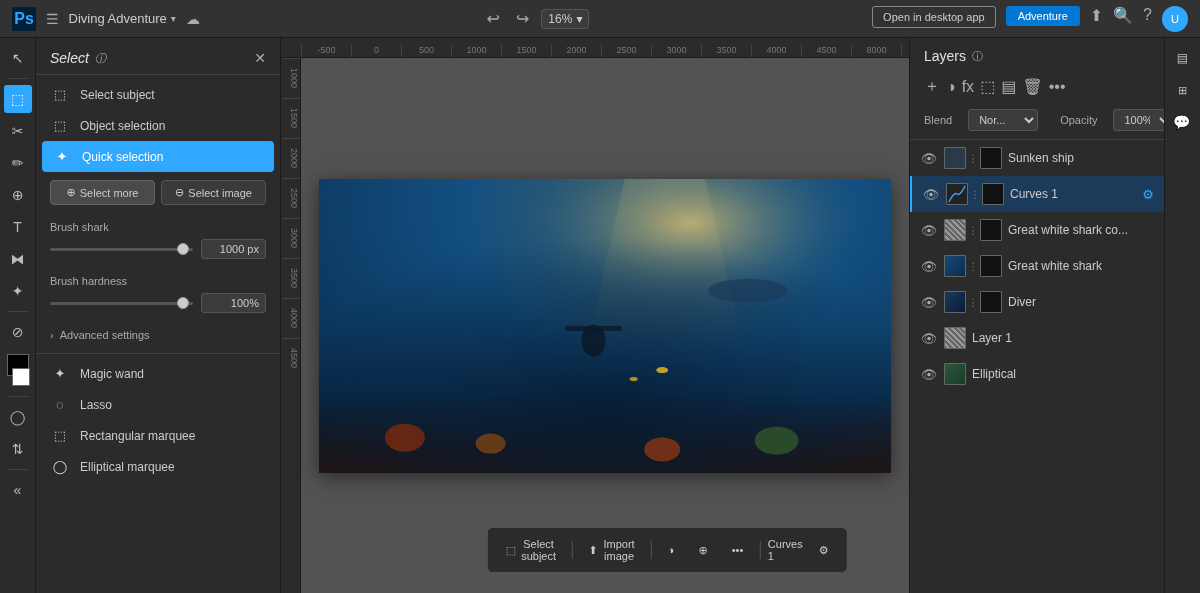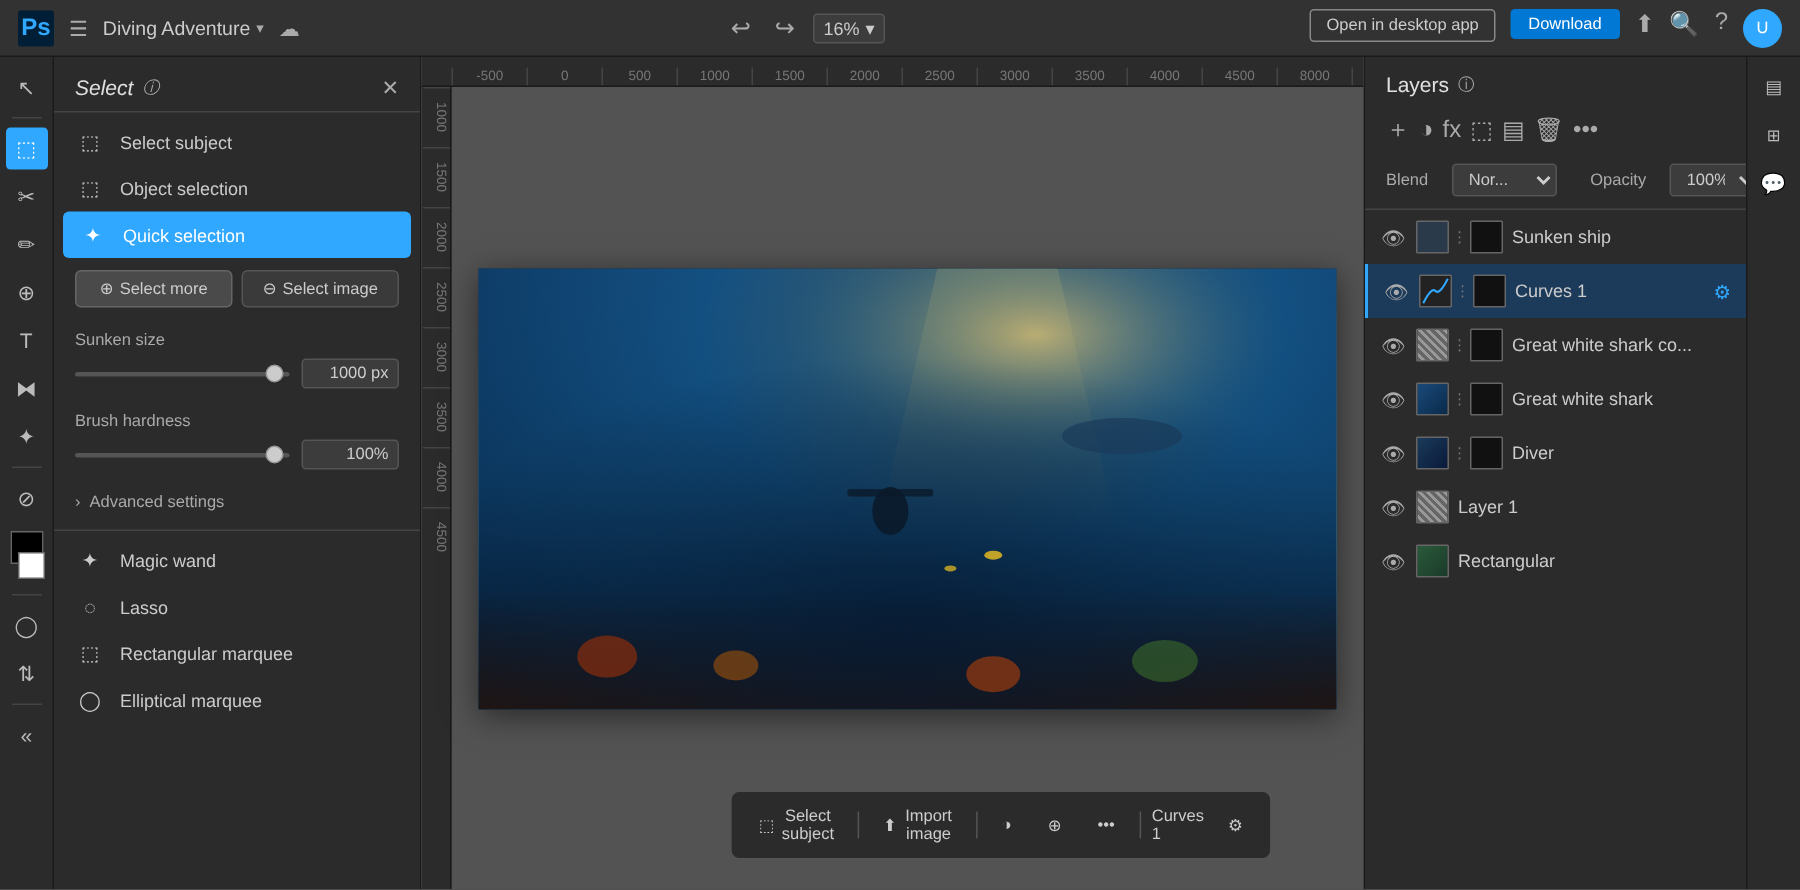--- a/index.html
+++ b/index.html
@@ -332,21 +332,21 @@
     <button class="undo-btn">↩</button>
     <button class="redo-btn">↪</button>
     <div class="zoom-selector">
       <span>16%</span>
       <span>▾</span>
     </div>
   </div>
   <div class="topbar-spacer"></div>
   <div class="topbar-right">
     <button class="open-desktop-btn">Open in desktop app</button>
-    <button class="download-btn">Download</button>
+    <button class="download-btn">Adventure</button>
     <button class="icon-btn">⬆</button>
     <button class="icon-btn">🔍</button>
     <button class="icon-btn">?</button>
     <div class="avatar">U</div>
   </div>
 </div>
 
 <div id="main">
 
   <div id="lefttoolbar">
@@ -400,21 +400,21 @@
         <span>⊕</span>
         <span>Select more</span>
       </button>
       <button class="sel-btn sel-btn-less">
         <span>⊖</span>
         <span>Select image</span>
       </button>
     </div>
 
     <div class="slider-section">
-      <div class="slider-label">Sunken size</div>
+      <div class="slider-label">Brush shark</div>
       <div class="slider-row">
         <div class="slider-track">
           <div class="slider-thumb" style="right:4px;"></div>
         </div>
         <input class="slider-input" value="1000 px" style="">
       </div>
     </div>
 
     <div class="slider-section">
       <div class="slider-label">Brush hardness</div>
@@ -641,21 +641,21 @@
         <div class="layer-thumb layer-thumb-layer1"></div>
       </div>
       <span class="layer-name">Layer 1</span>
     </div>
 
     <div class="layer-item">
       <span class="layer-visibility">👁</span>
       <div class="layer-thumb-group">
         <div class="layer-thumb layer-thumb-bg"></div>
       </div>
-      <span class="layer-name">Rectangular</span>
+      <span class="layer-name">Elliptical</span>
     </div>
   </div>
 
   <div id="righttoolbar">
     <div class="tool-icon" style="font-size:12px;">▤</div>
     <div class="tool-icon" style="font-size:11px;">⊞</div>
     <div class="tool-icon">💬</div>
   </div>
 
 </div>

